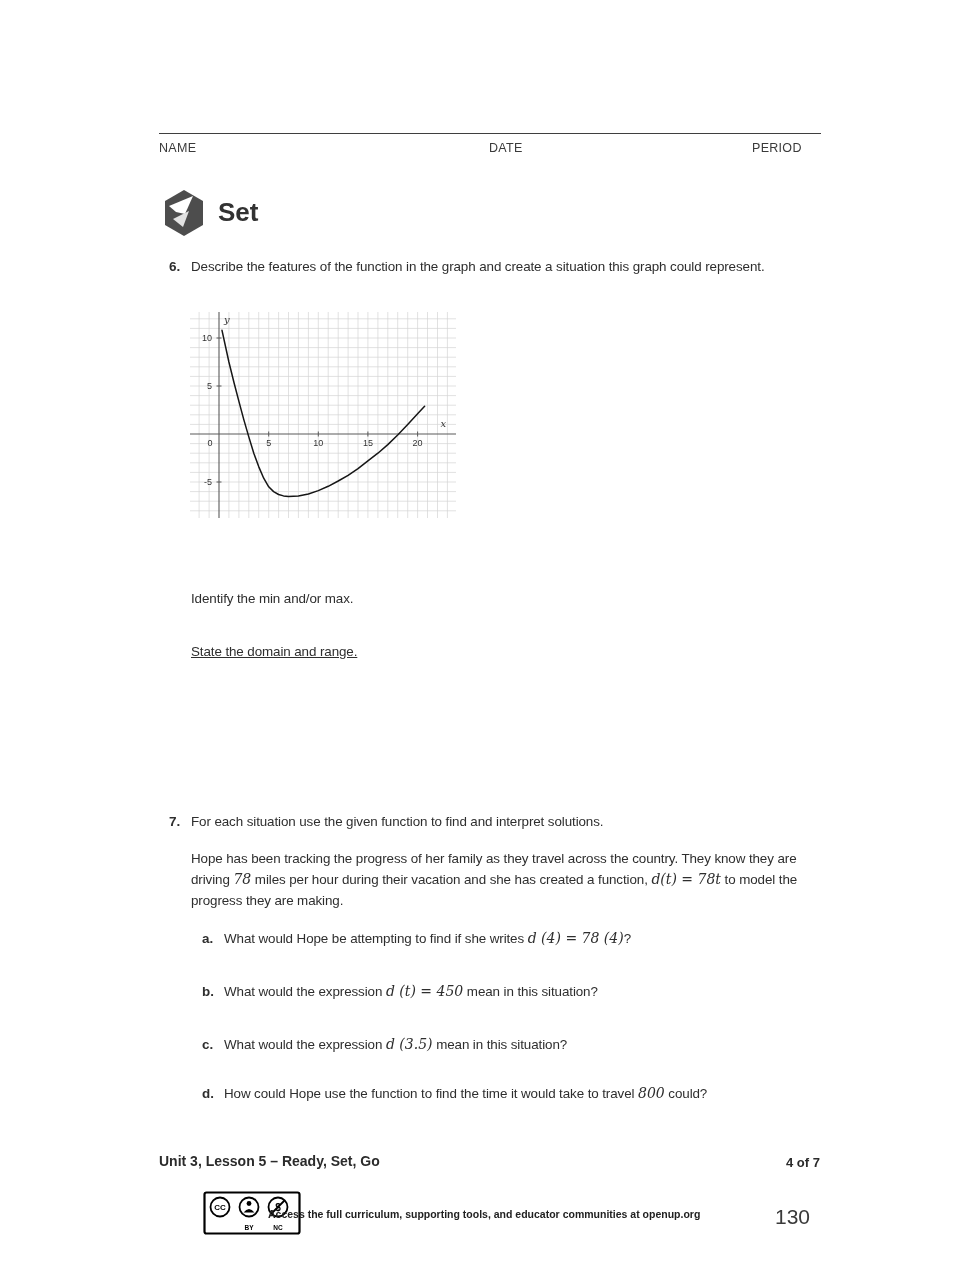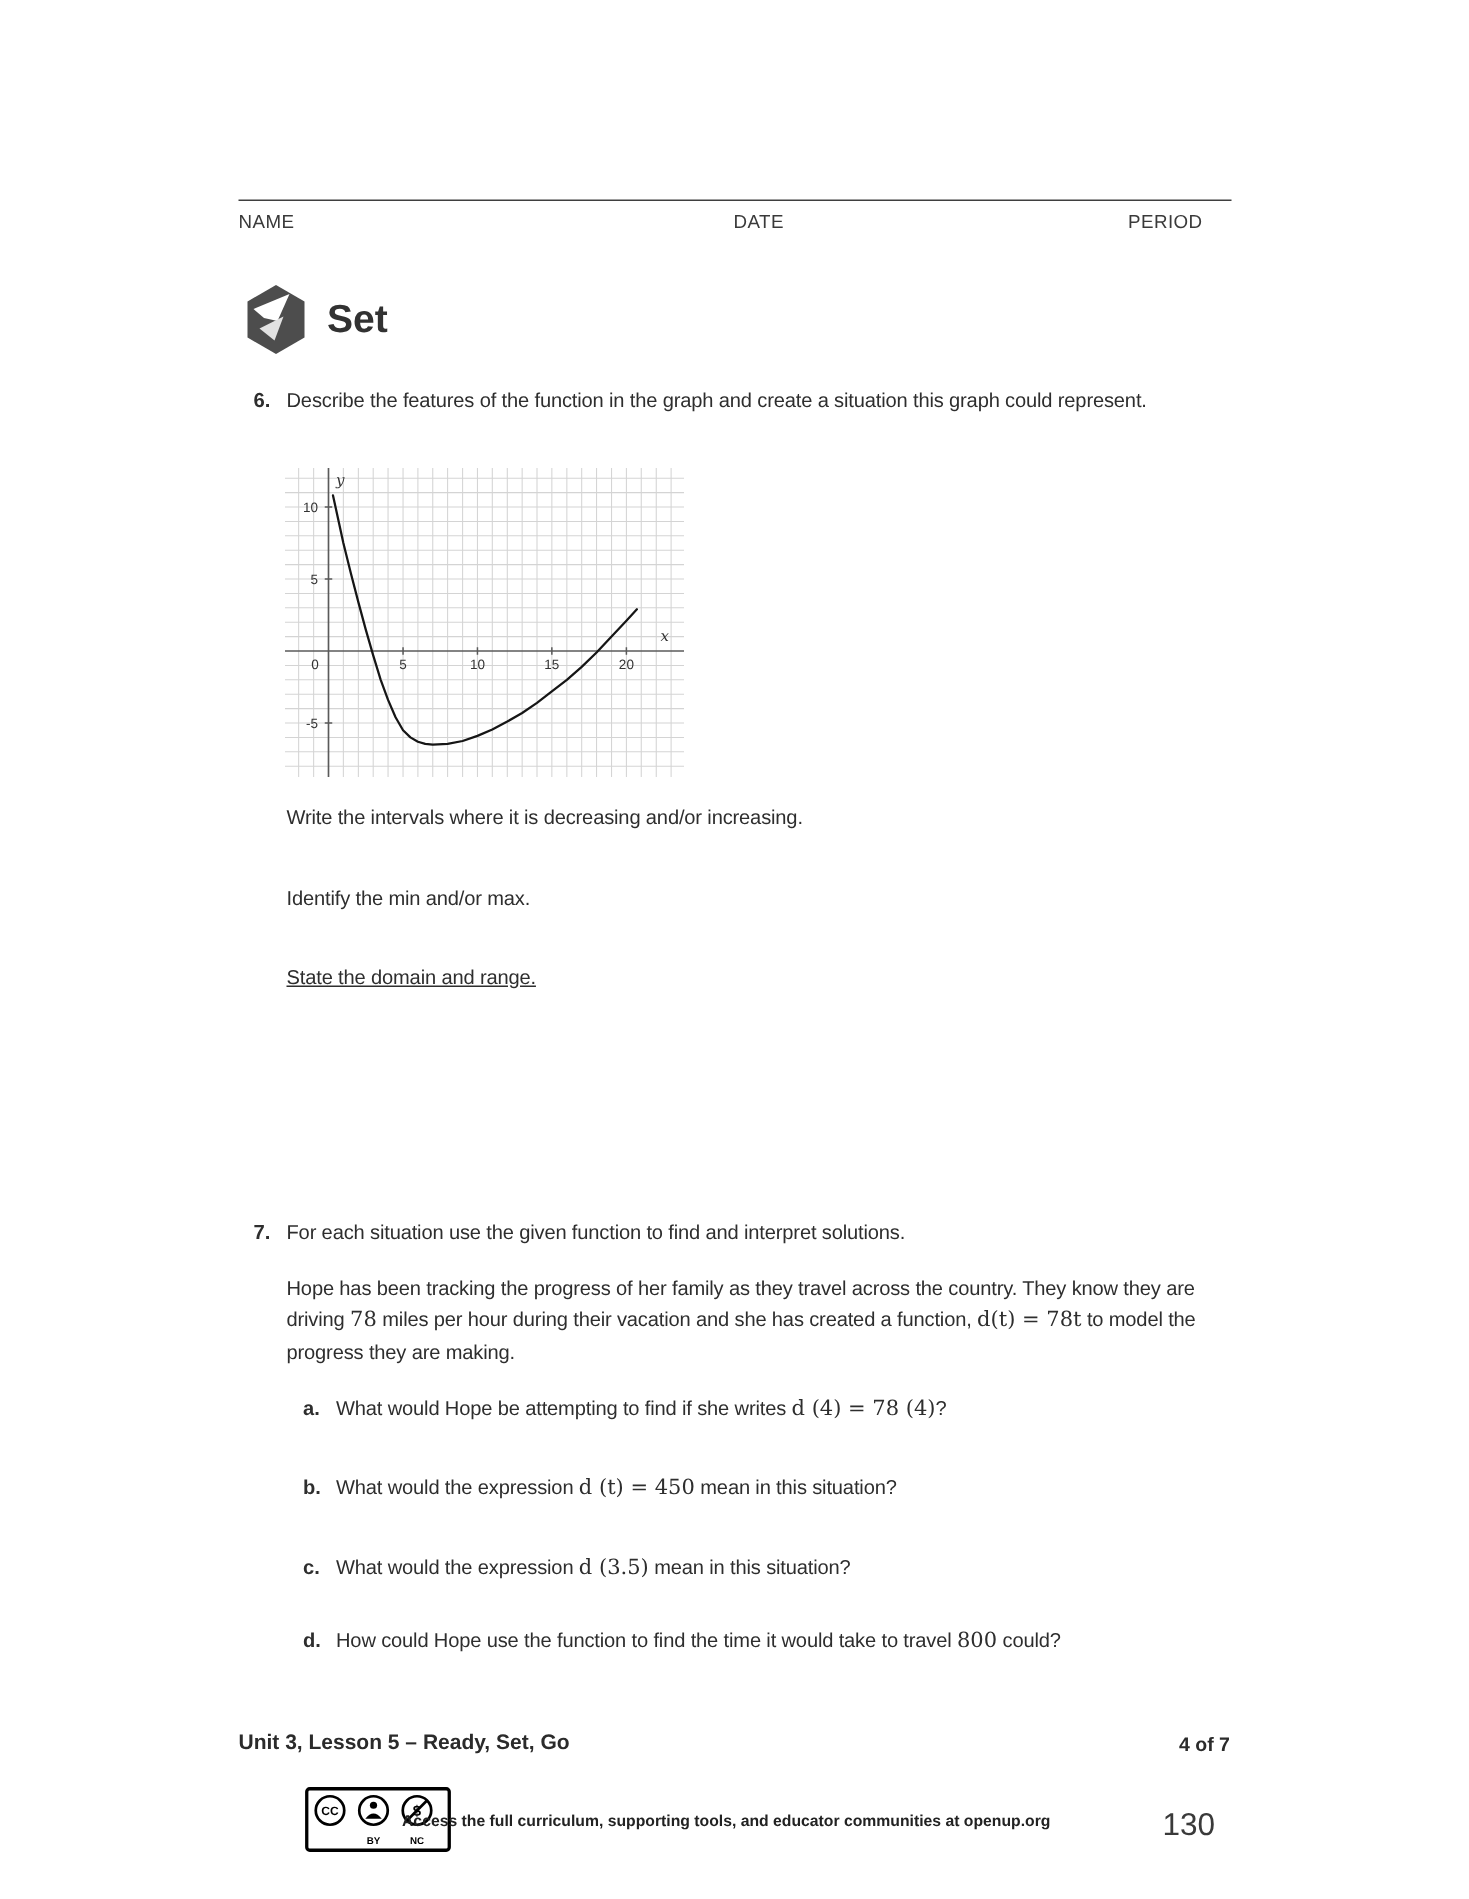--- a/index.html
+++ b/index.html
@@ -10,21 +10,21 @@
   }
   .abs { position:absolute; }
   .rule { border-top:1.3px solid #3f3f3f; height:0; }
   .field-label { font-size:12.5px; color:#3a3a3a; letter-spacing:0.3px; }
   .set-title { font-size:26px; font-weight:bold; color:#323232; }
   .q-row { display:flex; align-items:flex-start; }
   .q-number { font-weight:bold; font-size:13.5px; width:22px; flex-shrink:0; line-height:21px; }
   .body-text { font-size:13.4px; line-height:21px; color:#2e2e2e; letter-spacing:-0.1px; }
   .part-row { display:flex; align-items:flex-start; }
   .part-label { font-weight:bold; font-size:13.4px; width:22px; flex-shrink:0; line-height:21px; }
-  .math { font-family:"DejaVu Serif", serif; font-size:14px; letter-spacing:0; }
+  .math { font-family:"DejaVu Serif", serif; font-style:italic; font-size:14px; letter-spacing:0; }
   .footer-lesson { font-size:14px; font-weight:bold; color:#2b2b2b; }
   .footer-pageof { font-size:13px; font-weight:bold; color:#2b2b2b; }
   .access-text { font-size:10.5px; font-weight:bold; color:#222; }
   .page-number { font-size:21px; color:#3a3a3a; }
   
   .grid-line { stroke:#d4d4d4; stroke-width:0.7; }
   .axis-line { stroke:#5a5a5a; stroke-width:1.1; }
   .tick-mark { stroke:#5a5a5a; stroke-width:1; }
   .tick-label { font:9px "Liberation Sans", sans-serif; fill:#333; }
   .axis-letter { font:italic 10px "DejaVu Serif", serif; fill:#333; }
@@ -117,21 +117,20 @@
           <text class="tick-label" x="22" y="77" text-anchor="end">5</text>
           <line class="tick-mark" x1="26.5" y1="170" x2="31.5" y2="170"></line>
           <text class="tick-label" x="22" y="173" text-anchor="end">-5</text>
           <text class="tick-label" x="20" y="134" text-anchor="middle">0</text>
           <text class="axis-letter" x="34" y="11">y</text>
           <text class="axis-letter" x="250.4" y="115">x</text>
           <path class="curve-path" d="M32 18.3 L38.9 50 L43.9 70.2 L48.9 89.4 L53.8 107.6 L58.8 124.9 L63.8 141.2 L68.7 154.6 L73.7 166.2 L78.7 174.8 L83.6 179.6 L88.6 182.5 L93.5 183.9 L98.5 184.4 L108.4 183.9 L118.4 182 L128.3 178.6 L138.2 174.3 L148.2 169 L158.1 163.3 L168 156.6 L177.9 148.9 L187.9 141.2 L197.8 132.6 L207.7 123 L217.7 112.4 L227.6 101.8 L234.6 94.2"></path>
         </svg></div>
   </div>
 
-  <div class="abs body-text" style="top:534px; left:191px; width:600px;">Write the intervals where it is decreasing and/or increasing.</div>
   <div class="abs body-text" style="top:588px; left:191px; width:600px;">Identify the min and/or max.</div>
   <div class="abs body-text" style="top:641px; left:191px; width:600px;text-decoration:underline;">State the domain and range.</div>
 
   <div class="abs q-row" style="top:811px; left:169px; width:660px;">
     <span class="q-number">7.</span>
     <div class="body-text" style="flex:1;">For each situation use the given function to find and interpret solutions.</div>
   </div>
 
   <div class="abs body-text" style="top:848px; left:191px; width:633px;"><span>Hope has been tracking the progress of her family as they travel across the country. They know they are driving </span><span class="math">78</span><span> miles per hour during their vacation and she has created a function, </span><span class="math">d(t) = 78t</span><span> to model the progress they are making.</span></div>
 

